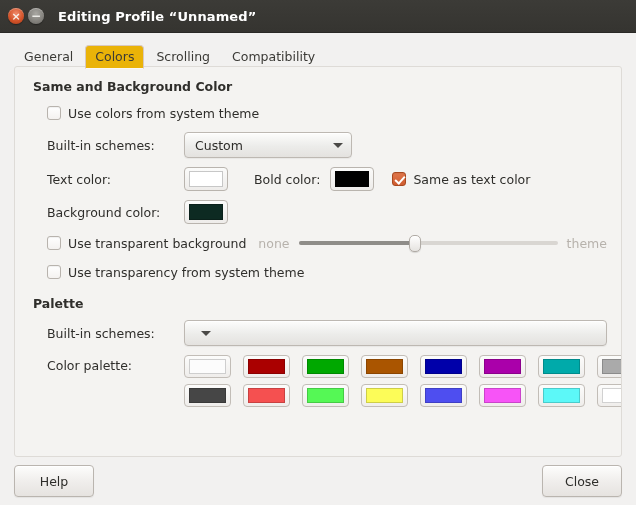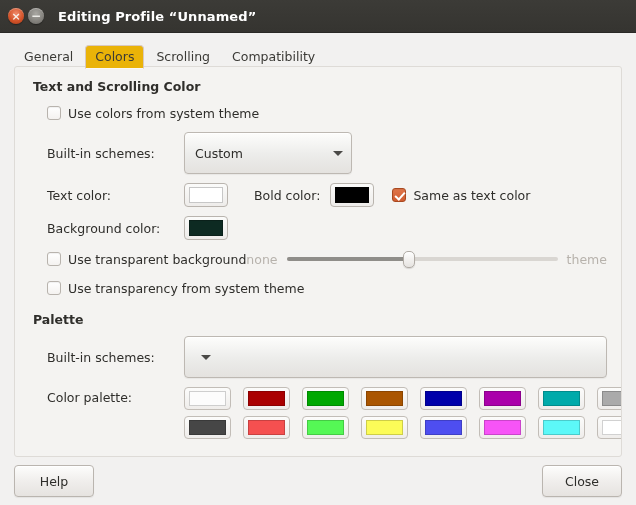--- a/index.html
+++ b/index.html
@@ -160,21 +160,21 @@
     top: 1px;
     width: 4px;
     height: 8px;
     border: solid #ffffff;
     border-width: 0 2px 2px 0;
     transform: rotate(42deg);
   }
 
   
   .combo {
-    height: 42px;
+    height: 26px;
     box-sizing: border-box;
     border: 1px solid #bdb8b2;
     border-radius: 4px;
     background: linear-gradient(to bottom, #fdfdfc 0%, #ececea 55%, #e4e2df 100%);
     box-shadow: inset 0 1px 0 rgba(255,255,255,0.9), 0 1px 1px rgba(0,0,0,0.05);
     display: flex;
     align-items: center;
     padding: 0 8px 0 10px;
     font-size: 12.5px;
     color: #2d2c29;
@@ -211,20 +211,21 @@
     height: 100%;
     border: 1px solid rgba(0,0,0,0.22);
     box-sizing: border-box;
   }
 
   
   .slider-wrap {
     display: flex;
     align-items: flex-end;
     flex: 1 1 auto;
+    margin-left: 12px;
   }
   .slider-end {
     font-size: 12.5px;
     color: #b7b2ac;
     white-space: nowrap;
   }
   .slider-track {
     position: relative;
     flex: 1 1 auto;
     height: 16px;
@@ -349,21 +350,21 @@
 
   <div class="tabrow">
     <div class="tab">General</div>
     <div class="tab active">Colors</div>
     <div class="tab">Scrolling</div>
     <div class="tab">Compatibility</div>
   </div>
 
   <div class="frame">
 
-    <div class="section-title">Text and Scrolling Color</div>
+    <div class="section-title">Same and Background Color</div>
 
     <div class="row">
       <span class="cb"></span>
       <span class="lbl">Use colors from system theme</span>
     </div>
 
     <div class="row">
       <span class="lbl lbl-w">Built-in schemes:</span>
       <div class="combo combo-small">
         <span class="cval">Custom</span>

